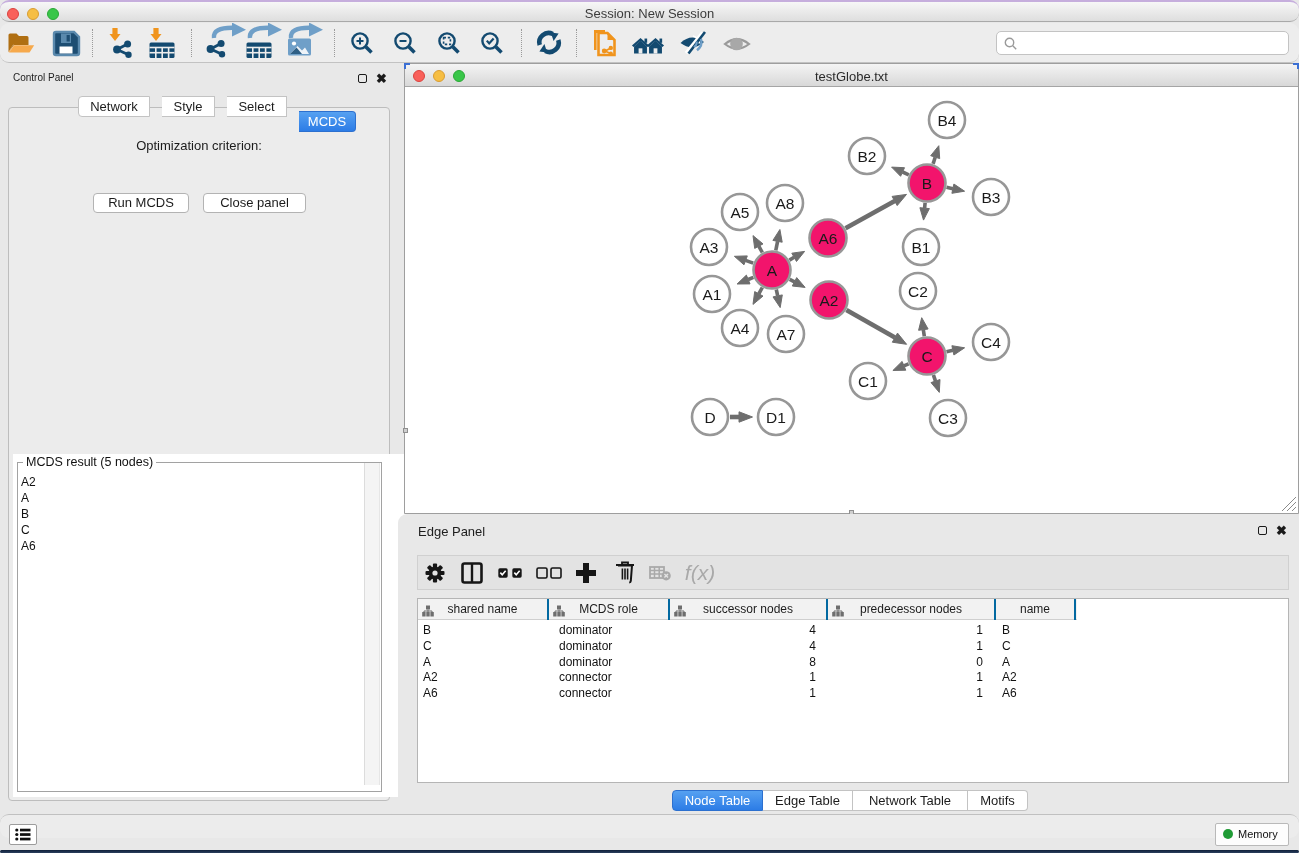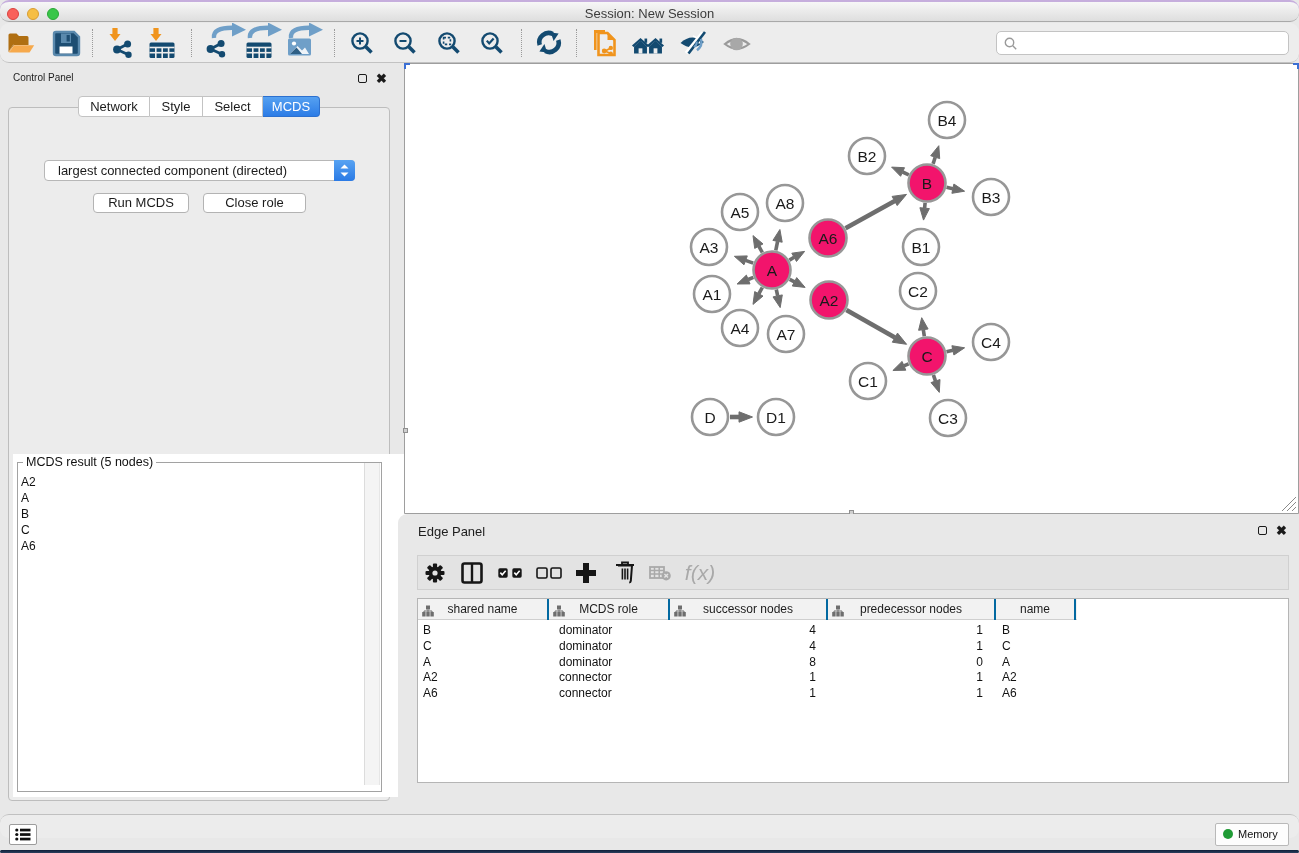--- a/index.html
+++ b/index.html
@@ -16,21 +16,21 @@
 
 #tbar { left:0; top:23px; width:1299px; height:40px; background:#ededed; border-bottom:1px solid #c2c2c2; }
 .sep { position:absolute; top:6px; height:28px; width:0; border-left:1px dotted #9a9a9a; }
 #search { position:absolute; left:996px; top:8px; width:293px; height:24px; background:#fff; border:1px solid #c3c3c3; border-radius:5px; }
 
 #cpanel { left:0; top:63px; width:398px; height:751px; background:#e8e8e8; }
 #cpanel .hdr { position:absolute; left:13px; top:9px; font-size:10px; color:#1d1d1d; }
 .winbtns { position:absolute; font-size:12px; color:#111; }
 .sqbtn { display:inline-block; width:9px; height:9px; border:1.5px solid #1a1a1a; border-radius:2px; vertical-align:middle; }
 .xbtn { font-weight:bold; font-size:13px; color:#1a1a1a; margin-left:9px; vertical-align:middle;}
-.tabs { position:absolute; display:flex; height:35px; z-index:3; }
+.tabs { position:absolute; display:flex; height:35px; z-index:3;gap:12px; }
 .tab { height:21px; line-height:20px; font-size:13px; color:#1c1c1c; background:#fff; border:1px solid #c3c3c3; border-left:none; padding:0 14px; text-align:center; }
 .tab.first { border-left:1px solid #c3c3c3; border-radius:4px 0 0 4px; }
 .tab.last { border-radius:0 4px 4px 0; }
 .tab.sel { background:linear-gradient(#56a1f1,#2c7ce6); color:#fff; border-color:#2c70cf; }
 #cpane { position:absolute; left:8px; top:44px; width:382px; height:694px; background:#ececec; border:1px solid #bdbdbd; border-radius:4px; }
 #optlabel { position:absolute; left:0; width:100%; top:30px; text-align:center; font-size:13px; color:#1b1b1b; }
 #combo { position:absolute; left:35px; top:52px; width:311px; height:21px; background:#fff; border:1px solid #b7b7b7; border-radius:4px; font-size:13px; color:#1b1b1b; line-height:19px; padding-left:13px; }
 #combo .step { position:absolute; right:-1px; top:-1px; width:21px; height:21px; background:linear-gradient(#58a3f2,#2a7ae5); border-radius:0 4px 4px 0; }
 .cbtn { position:absolute; height:20px; background:#fff; border:1px solid #b3b3b3; border-radius:4px; font-size:13px; color:#1b1b1b; text-align:center; line-height:18px; }
 #resultbox { position:absolute; left:4px; top:346px; width:448px; height:343px; background:#fff; }
@@ -201,41 +201,42 @@
   </div>
 </div>
 
 <div class="abs" id="cpanel">
   <div class="hdr">Control Panel</div>
   <div class="winbtns" style="left:358px; top:8px;"><span class="sqbtn"></span><span class="xbtn">✖</span></div>
   <div class="tabs" style="left:78px; top:33px;">
     <div class="tab first" style="width:72px; padding:0;">Network</div>
     <div class="tab" style="width:53px; padding:0;">Style</div>
     <div class="tab" style="width:60px; padding:0;">Select</div>
-    <div class="tab last sel" style="width:57px; padding:0;">MCDS</div>
+    <div class="tab last sel" style="width:57px; padding:0;margin-top:15px;">MCDS</div>
   </div>
   <div id="cpane">
-    <div id="combo">largest connected component (directed)
-      <div class="step"><svg width="21" height="21" viewBox="0 0 21 21">
-            <path d="M6.5 8.5 10.5 4.5 14.5 8.5 Z" fill="#fff"></path>
-            <path d="M6.5 12.5 10.5 16.5 14.5 12.5 Z" fill="#fff"></path>
-          </svg></div>
-    </div>
+    <div id="optlabel">Optimization criterion:</div>
     <div class="cbtn" style="left:84px; top:85px; width:96px;text-align:center;">Run MCDS</div>
-    <div class="cbtn" style="left:194px; top:85px; width:103px;">Close role</div>
+    <div class="cbtn" style="left:194px; top:85px; width:103px;">Close panel</div>
     <div id="resultbox">
       <div id="rborder"></div>
       <div id="mcdssb"></div>
       <div id="rlegend">MCDS result (5 nodes)</div>
       <div id="mcdslist">A2<br>A<br>B<br>C<br>A6</div>
     </div>
   </div>
 </div>
 
 <div class="abs" id="netwin">
+  <div id="nettb">
+    <div class="tl r" style="left:8px; top:6px;"></div>
+    <div class="tl y" style="left:28px; top:6px;"></div>
+    <div class="tl g" style="left:48px; top:6px;"></div>
+    <div class="title">testGlobe.txt</div>
+  </div>
   <svg id="graph" width="893" height="426" style="position:absolute;left:0;top:24px">
   <g stroke="#6e6e6e" fill="#6e6e6e">
   <line x1="348.4" y1="189.4" x2="343.2" y2="191.5" stroke-width="3.6"></line>
         <polygon points="332.1,196.0 341.4,187.1 345.0,195.9"></polygon>
   <line x1="348.2" y1="175.1" x2="340.6" y2="172.4" stroke-width="3.6"></line>
         <polygon points="329.4,168.3 342.3,167.9 339.0,176.8"></polygon>
   <line x1="357.3" y1="199.5" x2="353.8" y2="205.9" stroke-width="3.6"></line>
         <polygon points="348.0,216.4 349.7,203.6 358.0,208.1"></polygon>
   <line x1="357.3" y1="164.5" x2="353.8" y2="158.1" stroke-width="3.6"></line>
         <polygon points="348.0,147.6 358.0,155.9 349.7,160.4"></polygon>
@@ -454,20 +455,26 @@
         <div class="trow" style="left:280px;top:70.4px;width:118px;text-align:right;">1</div>
         <div class="trow" style="left:440px;top:70.4px;width:125px;text-align:right;">1</div>
         <div class="trow" style="left:584px;top:70.4px;width:60px;">A2</div>
         <div class="trow" style="left:5px;top:86.2px;width:120px;">A6</div>
         <div class="trow" style="left:141px;top:86.2px;width:100px;">connector</div>
         <div class="trow" style="left:280px;top:86.2px;width:118px;text-align:right;">1</div>
         <div class="trow" style="left:440px;top:86.2px;width:125px;text-align:right;">1</div>
         <div class="trow" style="left:584px;top:86.2px;width:60px;">A6</div>
       </div>
   </div>
+  <div class="bt" style="left:274px;">
+    <div class="tab first sel" style="width:91px; padding:0;">Node Table</div>
+    <div class="tab" style="width:90px; padding:0;">Edge Table</div>
+    <div class="tab" style="width:115px; padding:0;">Network Table</div>
+    <div class="tab last" style="width:60px; padding:0;">Motifs</div>
+  </div>
 </div>
 
 <div class="abs" id="sbar">
   <div style="position:absolute; left:9px; top:9px; width:28px; height:21px; background:#fff; border:1px solid #9c9c9c; border-radius:2px;">
     <svg width="16" height="13" viewBox="0 0 16 13" style="position:absolute;left:5px;top:3px">
       <g fill="#111">
           <circle cx="1.8" cy="2" r="1.6"></circle>
           <rect x="5" y="0.7" width="10.5" height="2.7"></rect>
           <circle cx="1.8" cy="6.5" r="1.6"></circle>
           <rect x="5" y="5.2" width="10.5" height="2.7"></rect>

